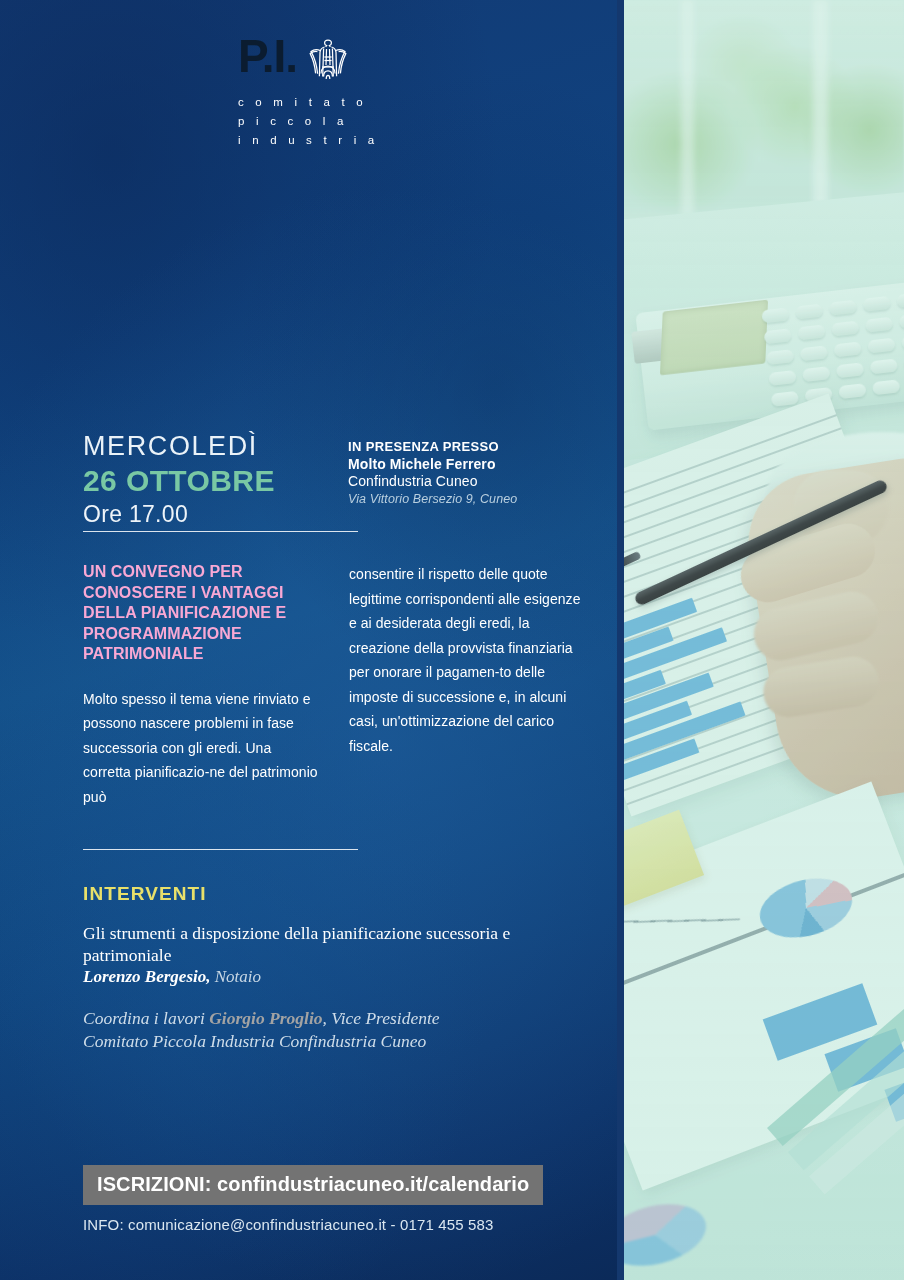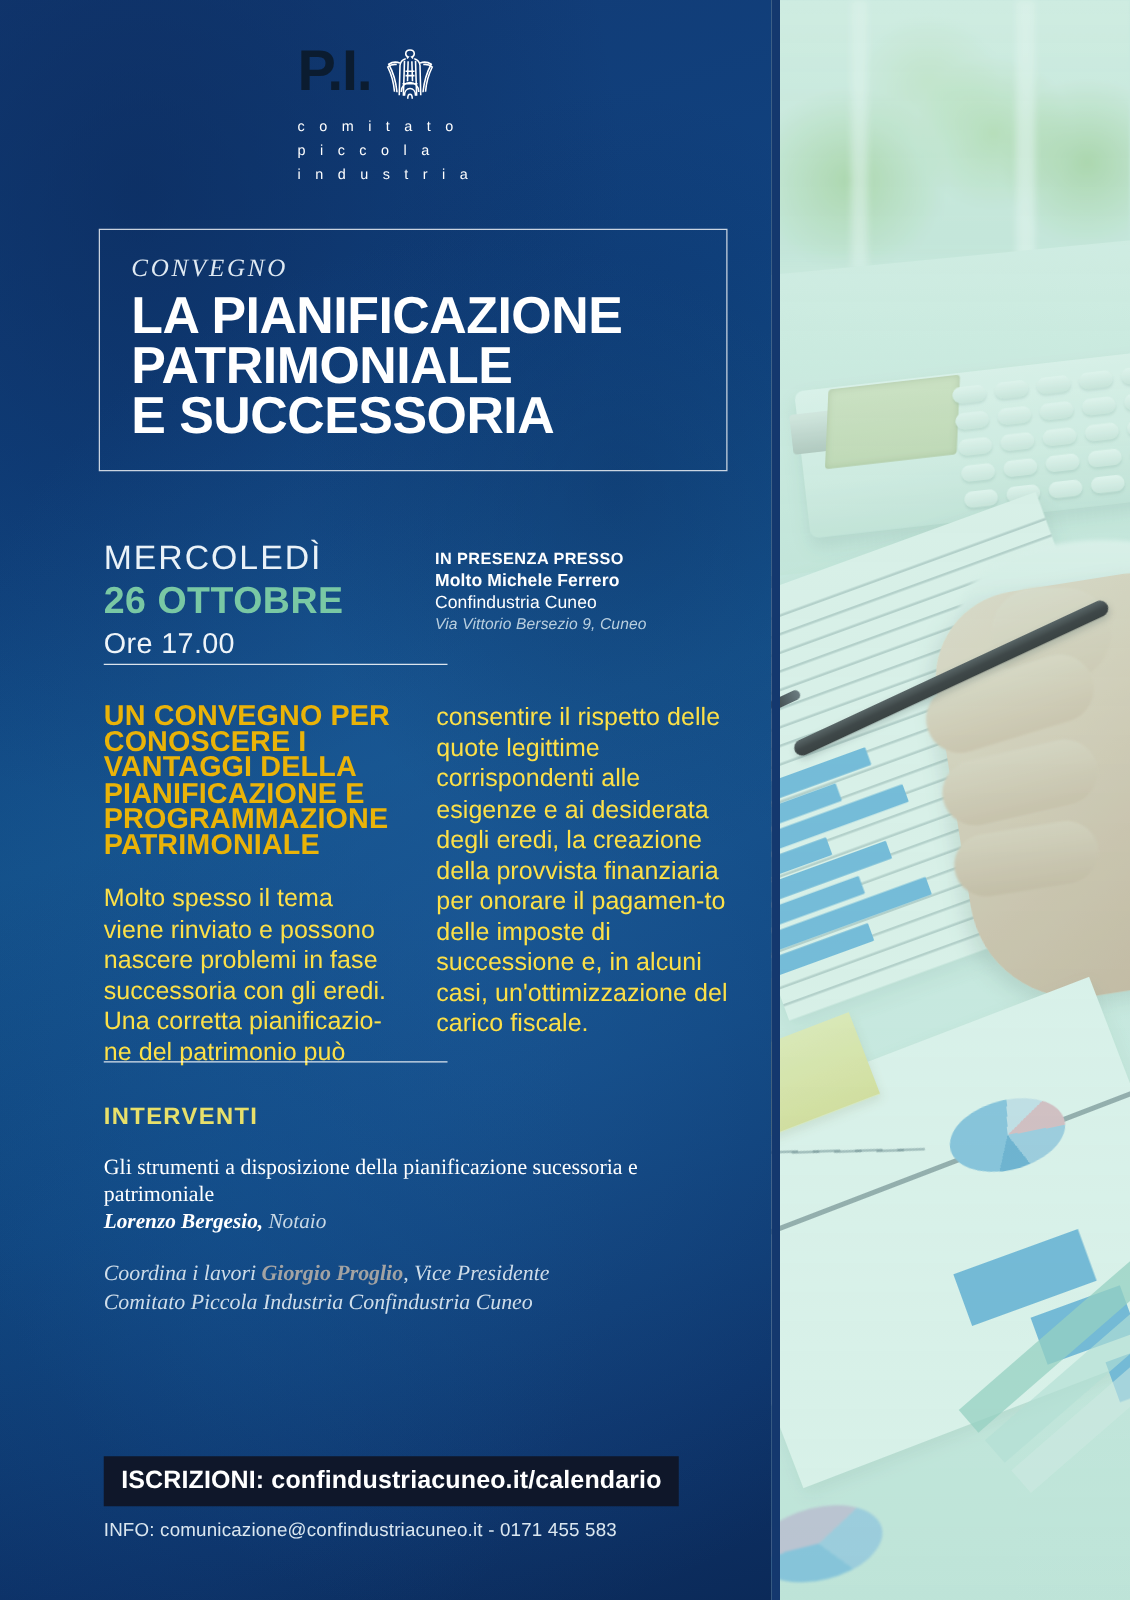--- a/index.html
+++ b/index.html
@@ -164,39 +164,39 @@
   .v-l3{color:#ffffff;font-size:14px;letter-spacing:.1px;}
   .v-l4{color:#b9cfdf;font-size:12.5px;font-style:italic;letter-spacing:.1px;}
 
   .divider{position:absolute;height:1.4px;background:rgba(255,255,255,.85);}
   .div-1{left:83px;top:531px;width:275px;}
   .div-2{left:83px;top:849px;width:275px;}
 
   
   .col-left{position:absolute;left:83px;top:562px;width:235px;}
   .col-right{position:absolute;left:349px;top:562px;width:240px;}
-  .lede{color:#eab308;font-weight:bold;font-size:23px;line-height:20.5px;letter-spacing:.1px;}
-  .para{color:#fde047;font-size:20px;line-height:24.5px;letter-spacing:.05px;}
+  .lede{color:#f9a8d4;font-weight:bold;font-size:16px;line-height:20.5px;letter-spacing:.1px;}
+  .para{color:#ffffff;font-size:14px;line-height:24.5px;letter-spacing:.05px;}
   .col-left .para{margin-top:22px;}
 
   
   .interventi-title{position:absolute;left:83px;top:883px;color:#e8e06a;font-size:19px;
     font-weight:bold;letter-spacing:1.1px;}
   .talks{position:absolute;left:83px;top:922px;width:500px;
     font-family:"Liberation Serif",serif;}
   .talk{margin-bottom:19px;}
   .talk-title{color:#ffffff;font-size:17.5px;line-height:22px;}
   .talk-person{font-size:17px;line-height:22px;}
   .talk-person b{color:#ffffff;font-style:italic;font-weight:bold;}
   .talk-person span{color:#c7d7e4;font-style:italic;}
   .coord{color:#cfdde9;font-size:17.5px;line-height:23px;font-style:italic;}
   .coord b{color:#a3a3a3;font-weight:bold;}
 
   
-  .iscrizioni{position:absolute;left:83px;top:1165px;background:#0f172a;
+  .iscrizioni{position:absolute;left:83px;top:1165px;background:#737373;
     padding:8px 14px 9px 14px;color:#ffffff;font-weight:bold;font-size:20px;letter-spacing:.1px;}
   .info{position:absolute;left:83px;top:1216px;color:#dbe7f0;font-size:15px;letter-spacing:.15px;}
 </style>
 </head>
 <body>
 
 <div id="poster">
 
   <div class="blue-panel"></div>
 
@@ -338,32 +338,20 @@
         </g>
       </svg>
     </div>
     <div class="logo-sub">
       <div>c o m i t a t o</div>
       <div>p i c c o l a</div>
       <div>i n d u s t r i a</div>
     </div>
   </div>
 
-  <div class="title-box">
-    <div class="tb-stripes tb-tl" id="tb-tl"></div>
-    <div class="tb-stripes tb-br" id="tb-br"></div>
-    <div class="tb-inner">
-      <div class="kicker">CONVEGNO</div>
-      <div class="headline">
-        <div>LA PIANIFICAZIONE</div>
-        <div>PATRIMONIALE</div>
-        <div>E SUCCESSORIA</div>
-      </div>
-    </div>
-  </div>
 
   <div class="date-block">
     <div class="d-weekday">MERCOLEDÌ</div>
     <div class="d-day">26 OTTOBRE</div>
     <div class="d-time">Ore 17.00</div>
   </div>
 
   <div class="venue-block">
     <div class="v-l1">IN PRESENZA PRESSO</div>
     <div class="v-l2">Molto Michele Ferrero</div>

